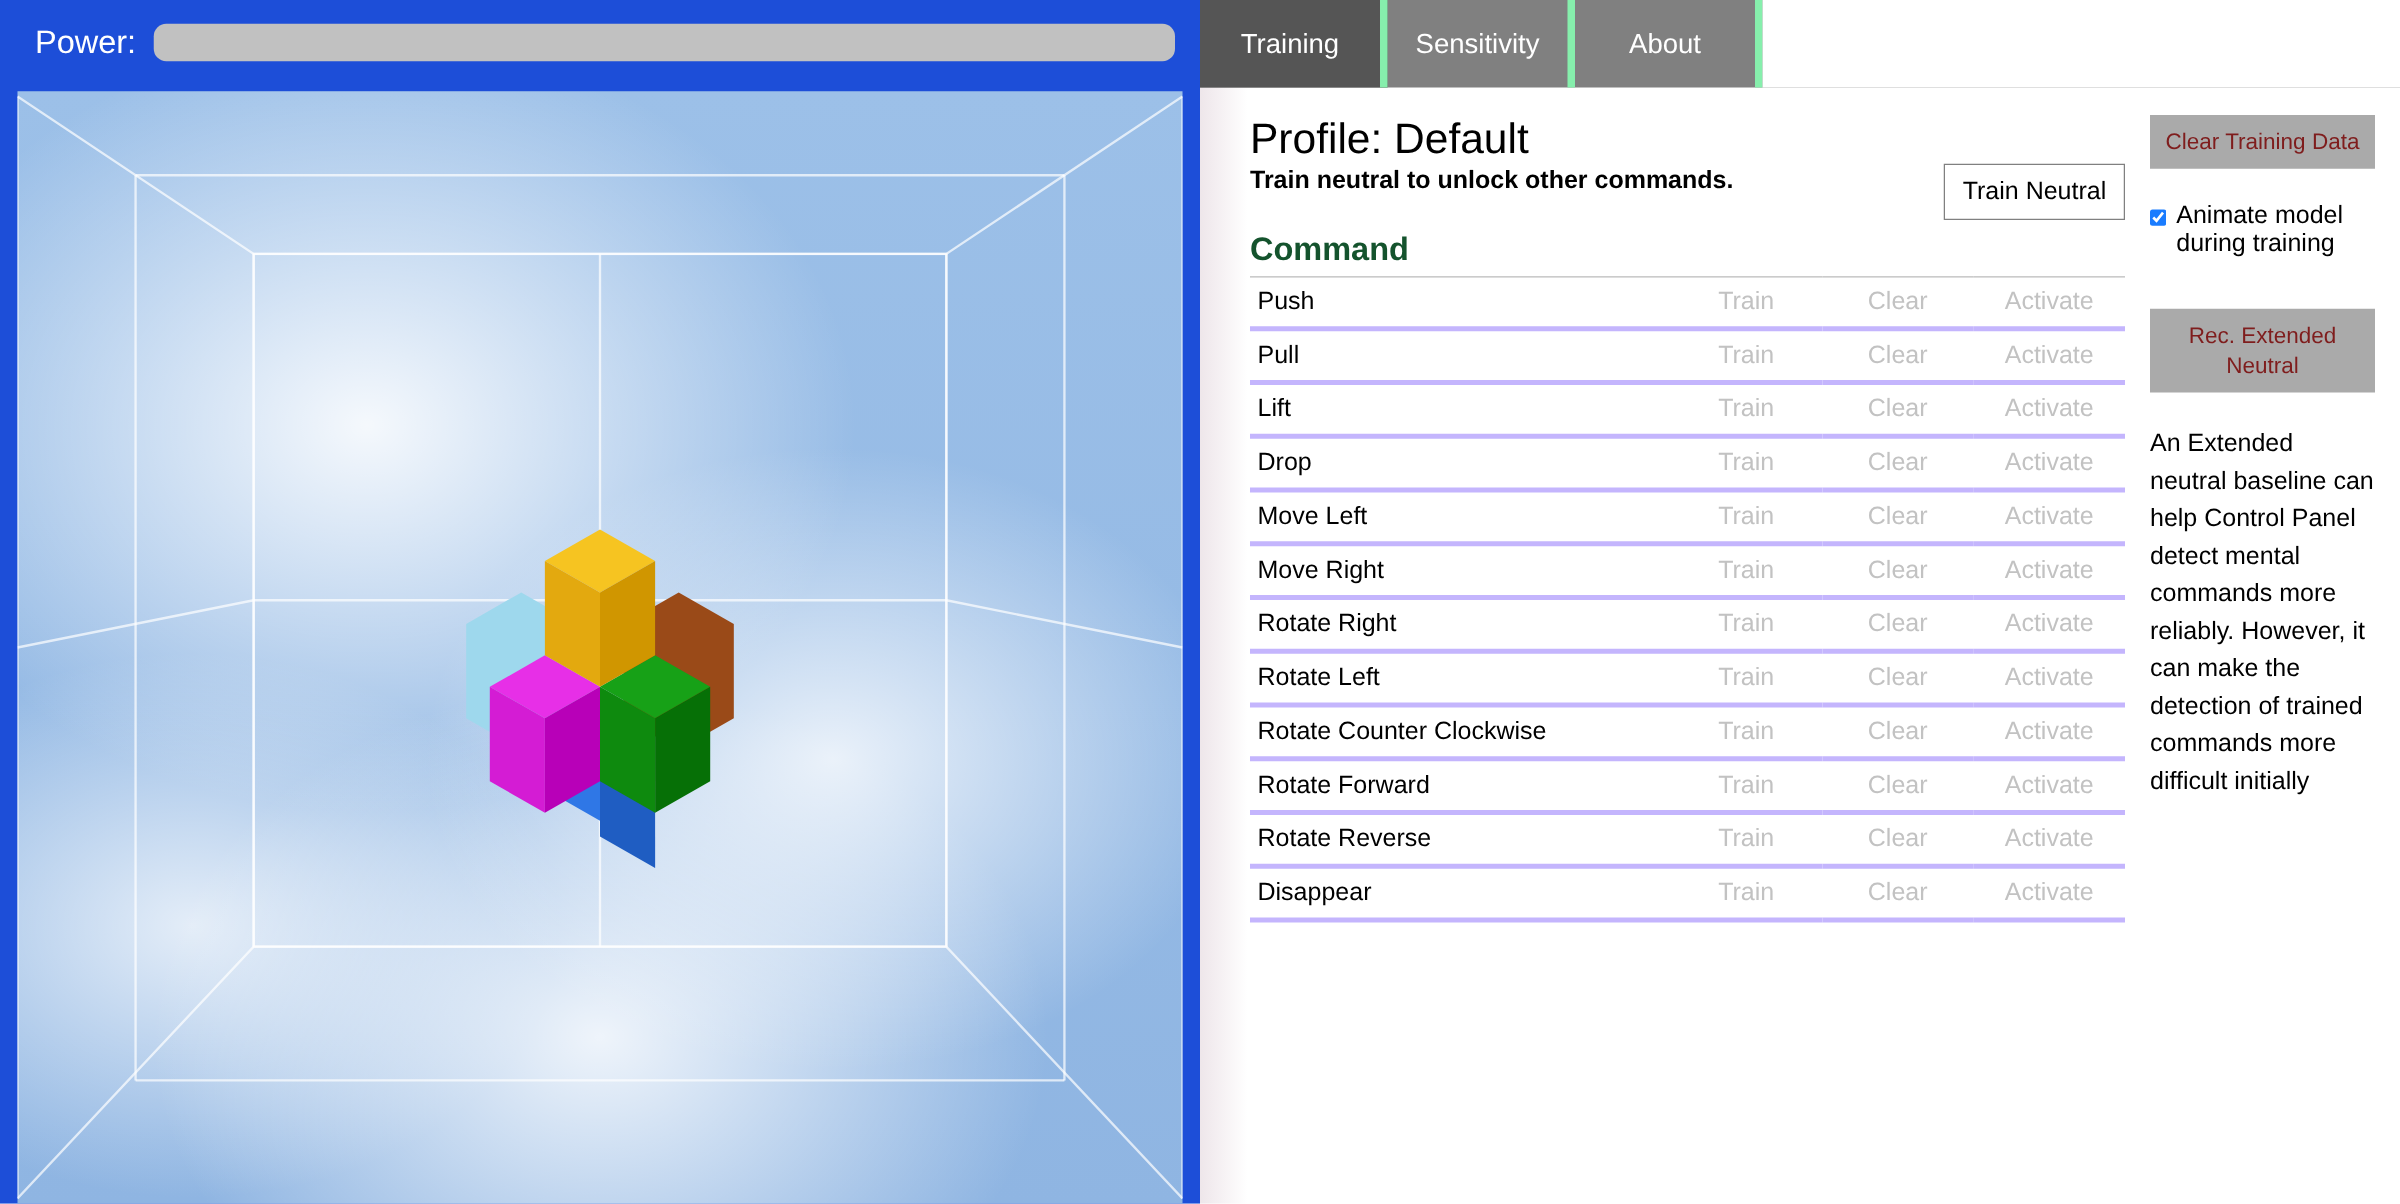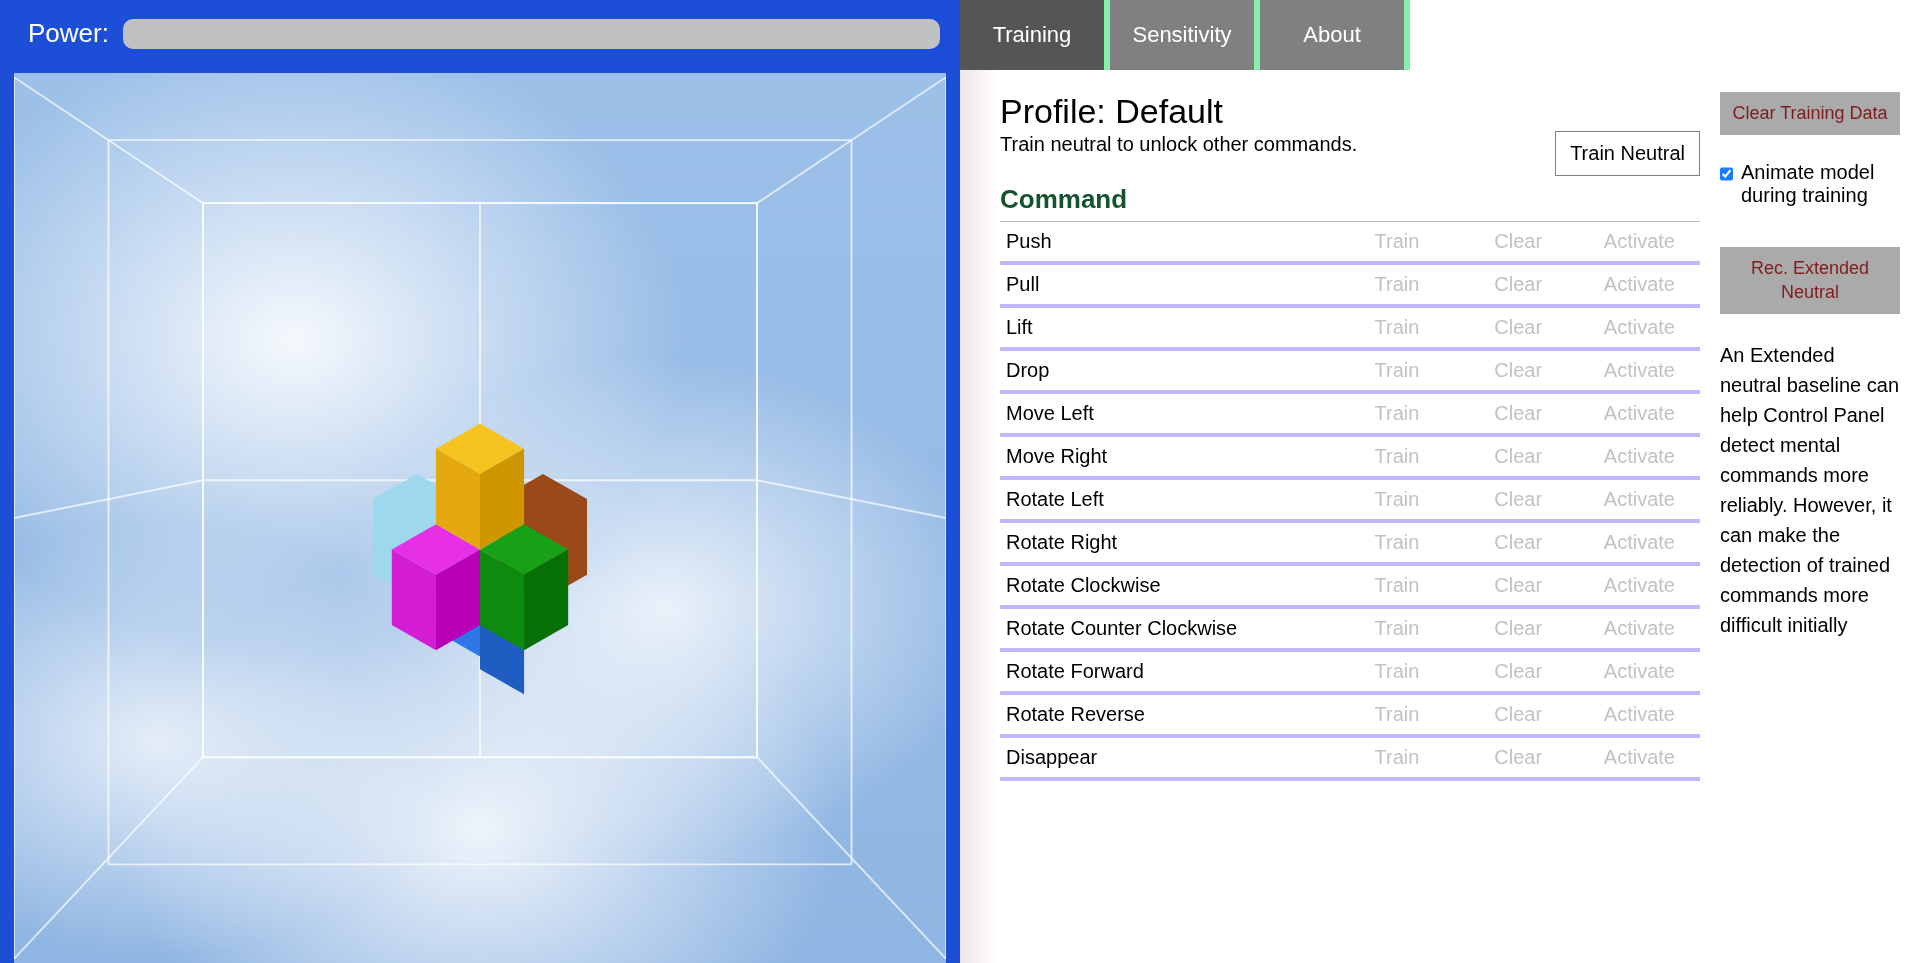--- a/index.html
+++ b/index.html
@@ -30,21 +30,21 @@
   .tabs { display: flex; background: #808080; height: 70px; position: relative; z-index: 1; }
   .tab { flex: 0 0 150px; display: flex; align-items: center; justify-content: center; color: #fff; font-size: 22px; cursor: pointer; border-right: 6px solid #86efac; }
   .tab.active { background: #555; }
   .tab-spacer { flex: 1; background: #fff; }
   .right-body { flex: 1; display: flex; position: relative; z-index: 1; padding: 22px 0 16px 40px; }
   .main-col { flex: 1; padding-right: 20px; }
   .side-col { width: 200px; padding-right: 20px; }
 
   .profile-row { display: flex; align-items: center; justify-content: space-between; margin-bottom: 0; }
   .profile-title { font-size: 34px; color: #000; font-weight: 400; }
-  .profile-sub { font-size: 20px; color: #000; margin-top: 2px; margin-bottom: 28px; }
+  .profile-sub { font-size: 20px; color: #000; margin-top: 2px; margin-bottom: 28px; font-weight: bold; }
   .train-neutral-btn { border: 1px solid #808080; background: #fff; padding: 10px 14px; font-size: 20px; cursor: pointer; font-family: inherit; margin-top: 30px; }
 
   .section-title { font-size: 26px; font-weight: 600; color: #14532d; margin-bottom: 6px; }
   .cmd-table { width: 100%; border-collapse: collapse; }
   .cmd-table td { border-top: 1px solid #bbb; border-bottom: 4px solid #c4b5fd; padding: 8px 6px; font-size: 20px; }
   .cmd-table td:first-child { color: #000; width: 48%; }
   .cmd-table td.act { color: #c2c2c2; text-align: center; width: 17.3%; cursor: pointer; }
 
   .side-btn { display: block; width: 100%; background: #aaa; color: #7f1d1d; border: none; padding: 10px 6px; font-size: 18px; line-height: 1.3; cursor: pointer; font-family: inherit; margin-bottom: 26px; text-align: center; }
   .chk-row { display: flex; align-items: flex-start; gap: 8px; font-size: 20px; color: #000; margin-bottom: 40px; }
@@ -170,33 +170,27 @@
               <td class="act">Clear</td>
               <td class="act">Activate</td>
             </tr>
             <tr>
               <td>Move Right</td>
               <td class="act">Train</td>
               <td class="act">Clear</td>
               <td class="act">Activate</td>
             </tr>
             <tr>
+              <td>Rotate Right</td>
+              <td class="act">Train</td>
+              <td class="act">Clear</td>
+              <td class="act">Activate</td>
+            </tr>
+            <tr>
               <td>Rotate Left</td>
-              <td class="act">Train</td>
-              <td class="act">Clear</td>
-              <td class="act">Activate</td>
-            </tr>
-            <tr>
-              <td>Rotate Right</td>
-              <td class="act">Train</td>
-              <td class="act">Clear</td>
-              <td class="act">Activate</td>
-            </tr>
-            <tr>
-              <td>Rotate Clockwise</td>
               <td class="act">Train</td>
               <td class="act">Clear</td>
               <td class="act">Activate</td>
             </tr>
             <tr>
               <td>Rotate Counter Clockwise</td>
               <td class="act">Train</td>
               <td class="act">Clear</td>
               <td class="act">Activate</td>
             </tr>

